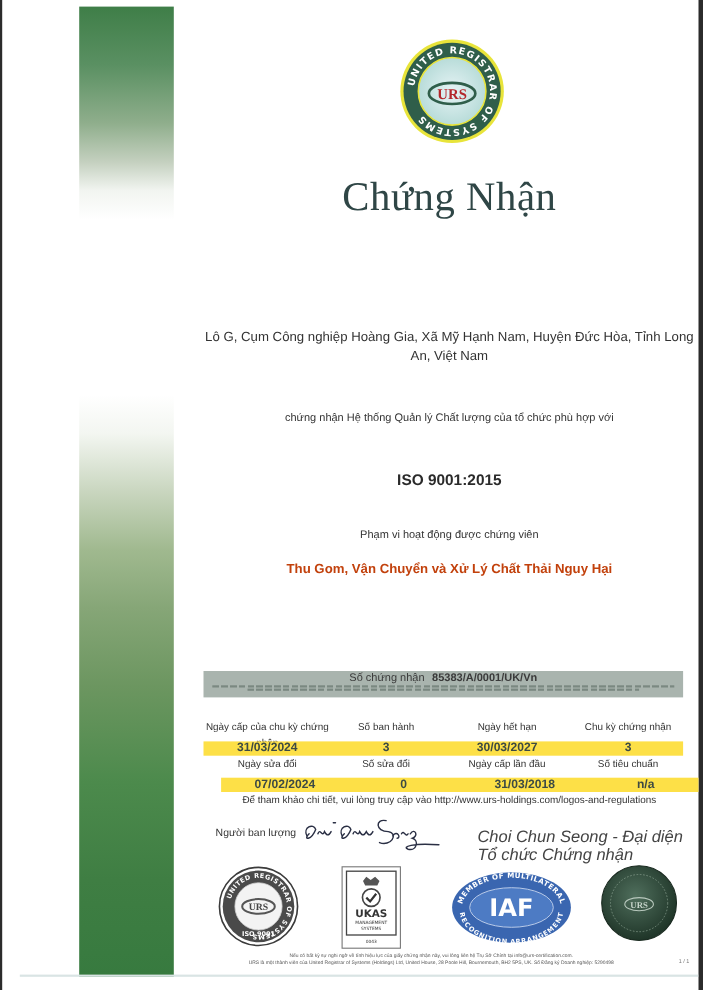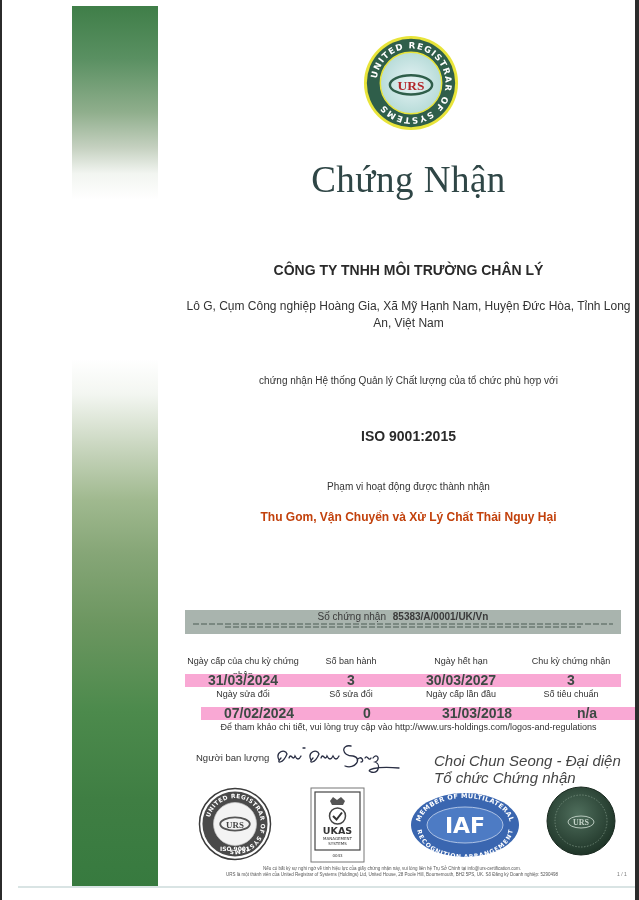--- a/index.html
+++ b/index.html
@@ -38,21 +38,21 @@
     background: #a9b4ae; text-align: center;
   }
   .cert-number-row { font-size: 10px; color: #3a3a3a; padding-top: 1px; }
   .cert-number-row b { font-weight: bold; margin-left: 4px; }
   .fineprint-line { height: 2px; margin: 1px 8px 0 8px; background: repeating-linear-gradient(to right, #5b6b63 0 6px, transparent 6px 8px); opacity: 0.6; }
 
   .grid { position: absolute; left: 183px; width: 436px; display: flex; }
   .grid > div { text-align: center; }
   .c1 { width: 116px; } .c2 { width: 100px; } .c3 { width: 120px; } .c4 { width: 100px; }
   .label-row { font-size: 9px; color: #333; height: 14px; line-height: 14px; }
-  .value-row { background: #f9a8d4; font-size: 14px; font-weight: bold; color: #3d4a44; height: 13px; line-height: 13px; }
+  .value-row { background: #fde047; font-size: 11px; font-weight: bold; color: #3d4a44; height: 13px; line-height: 13px; }
 
   .ref-line { top: 722px; font-size: 9px; color: #333; }
   .issuer-row { position: absolute; left: 194px; top: 738px; width: 430px; height: 40px; }
   .issuer-label { position: absolute; left: 0; top: 14px; font-size: 9.5px; color: #333; }
   .signature { position: absolute; left: 75px; top: 0; width: 140px; height: 40px; }
   .issuer-name { position: absolute; left: 238px; top: 14px; font-size: 15px; font-style: italic; color: #444; }
 
   .logo { position: absolute; }
   .logo-urs { left: 196px; top: 787px; width: 74px; height: 74px; }
   .logo-ukas { left: 308px; top: 787px; width: 55px; height: 76px; }
@@ -81,25 +81,24 @@
     <circle cx="50" cy="50" r="46" fill="#2f5e4a"></circle>
     <circle cx="50" cy="50" r="32" fill="url(#urg)" stroke="#e8e43a" stroke-width="1.5"></circle>
     <text font-size="9" font-weight="bold" fill="#fff" font-family="DejaVu Sans, sans-serif" letter-spacing="1.2">
       <textPath href="#ringTop" startOffset="2%">UNITED REGISTRAR OF SYSTEMS</textPath>
     </text>
     <ellipse cx="50" cy="52" rx="22" ry="10" fill="none" stroke="#2f5e4a" stroke-width="2.5"></ellipse>
     <text x="50" y="57" text-anchor="middle" font-size="14" font-weight="bold" fill="#b3262b" font-family="Liberation Serif, serif">URS</text>
   </svg>
 
   <div class="center title">Chứng Nhận</div>
-  <div class="center company">CÔNG TY TNHH MÔI TRƯỜNG CHÂN LÝ</div>
   <div class="center address">Lô G, Cụm Công nghiệp Hoàng Gia, Xã Mỹ Hạnh Nam, Huyện Đức Hòa, Tỉnh Long An, Việt Nam</div>
   <div class="center conformity">chứng nhận Hệ thống Quản lý Chất lượng của tổ chức phù hợp với</div>
   <div class="center standard">ISO 9001:2015</div>
-  <div class="center scope-label">Phạm vi hoạt động được thành nhận</div>
+  <div class="center scope-label">Phạm vi hoạt động được chứng viên</div>
   <div class="center scope">Thu Gom, Vận Chuyển và Xử Lý Chất Thải Nguy Hại</div>
 
   <div class="cert-box">
     <div class="cert-number-row">
       <span>Số chứng nhận</span>
       <b>85383/A/0001/UK/Vn</b>
     </div>
     <div class="fineprint-line"></div>
     <div class="fineprint-line" style="margin-left:40px;margin-right:40px;"></div>
   </div>

